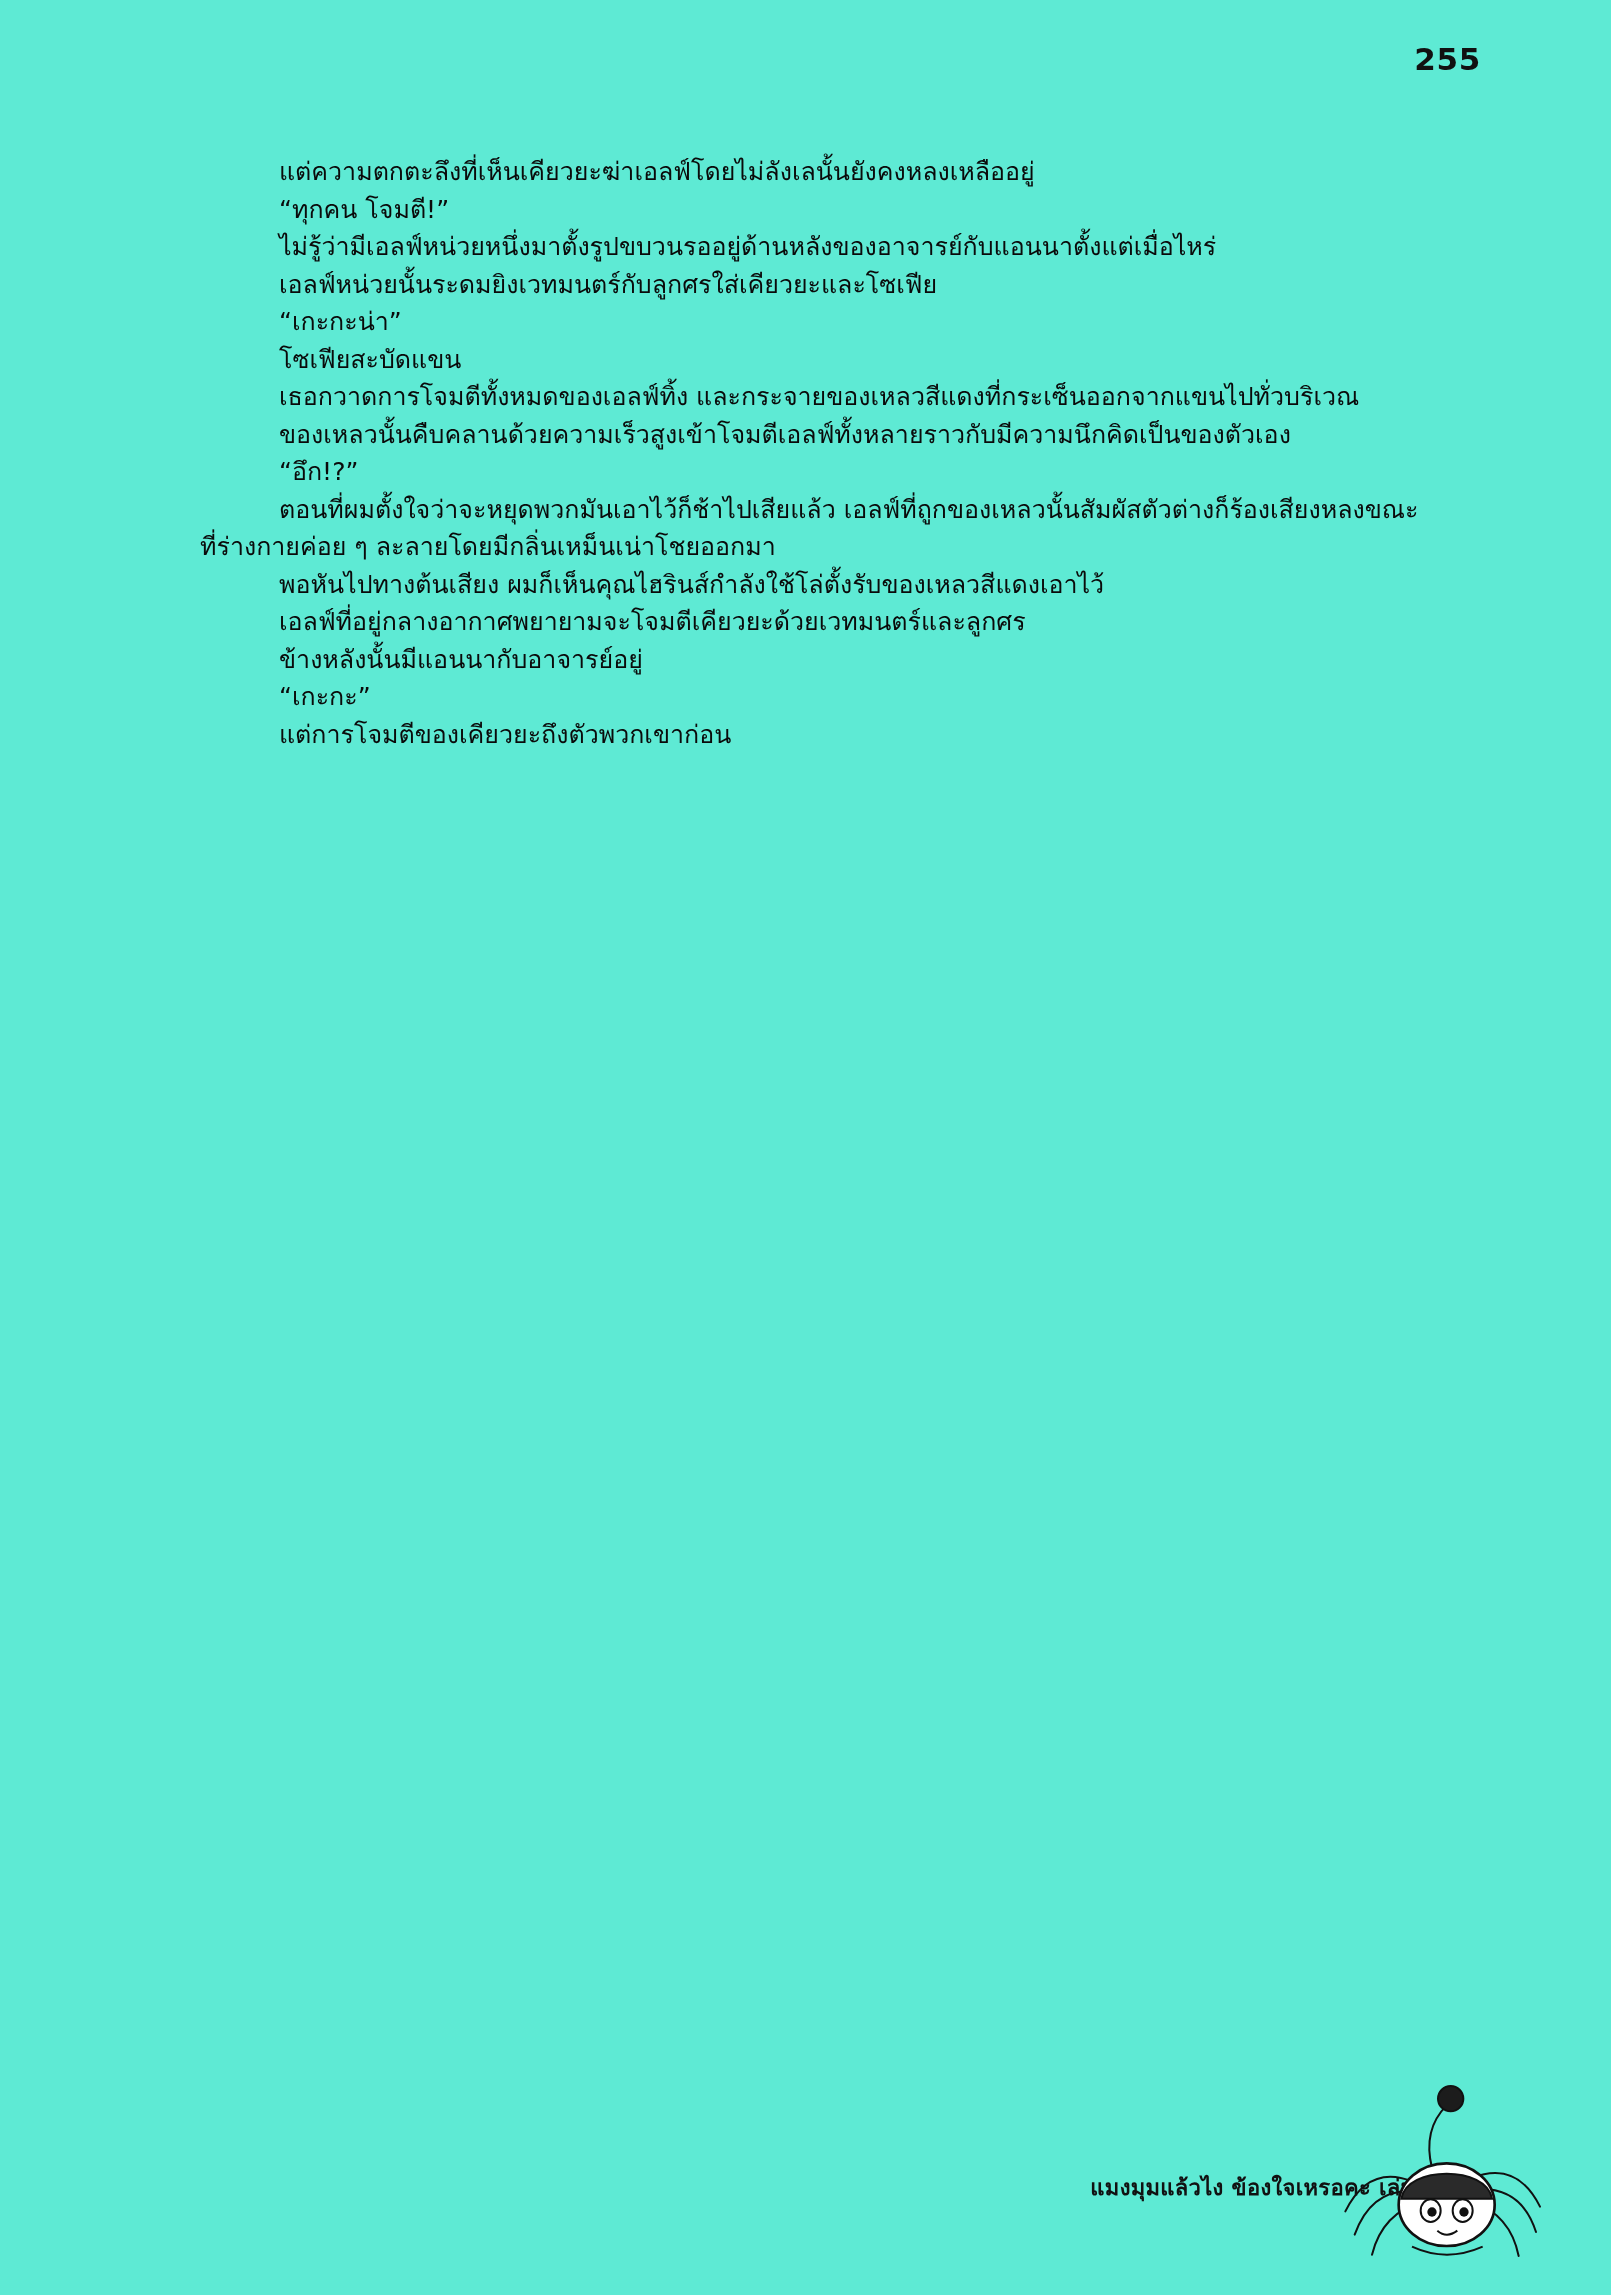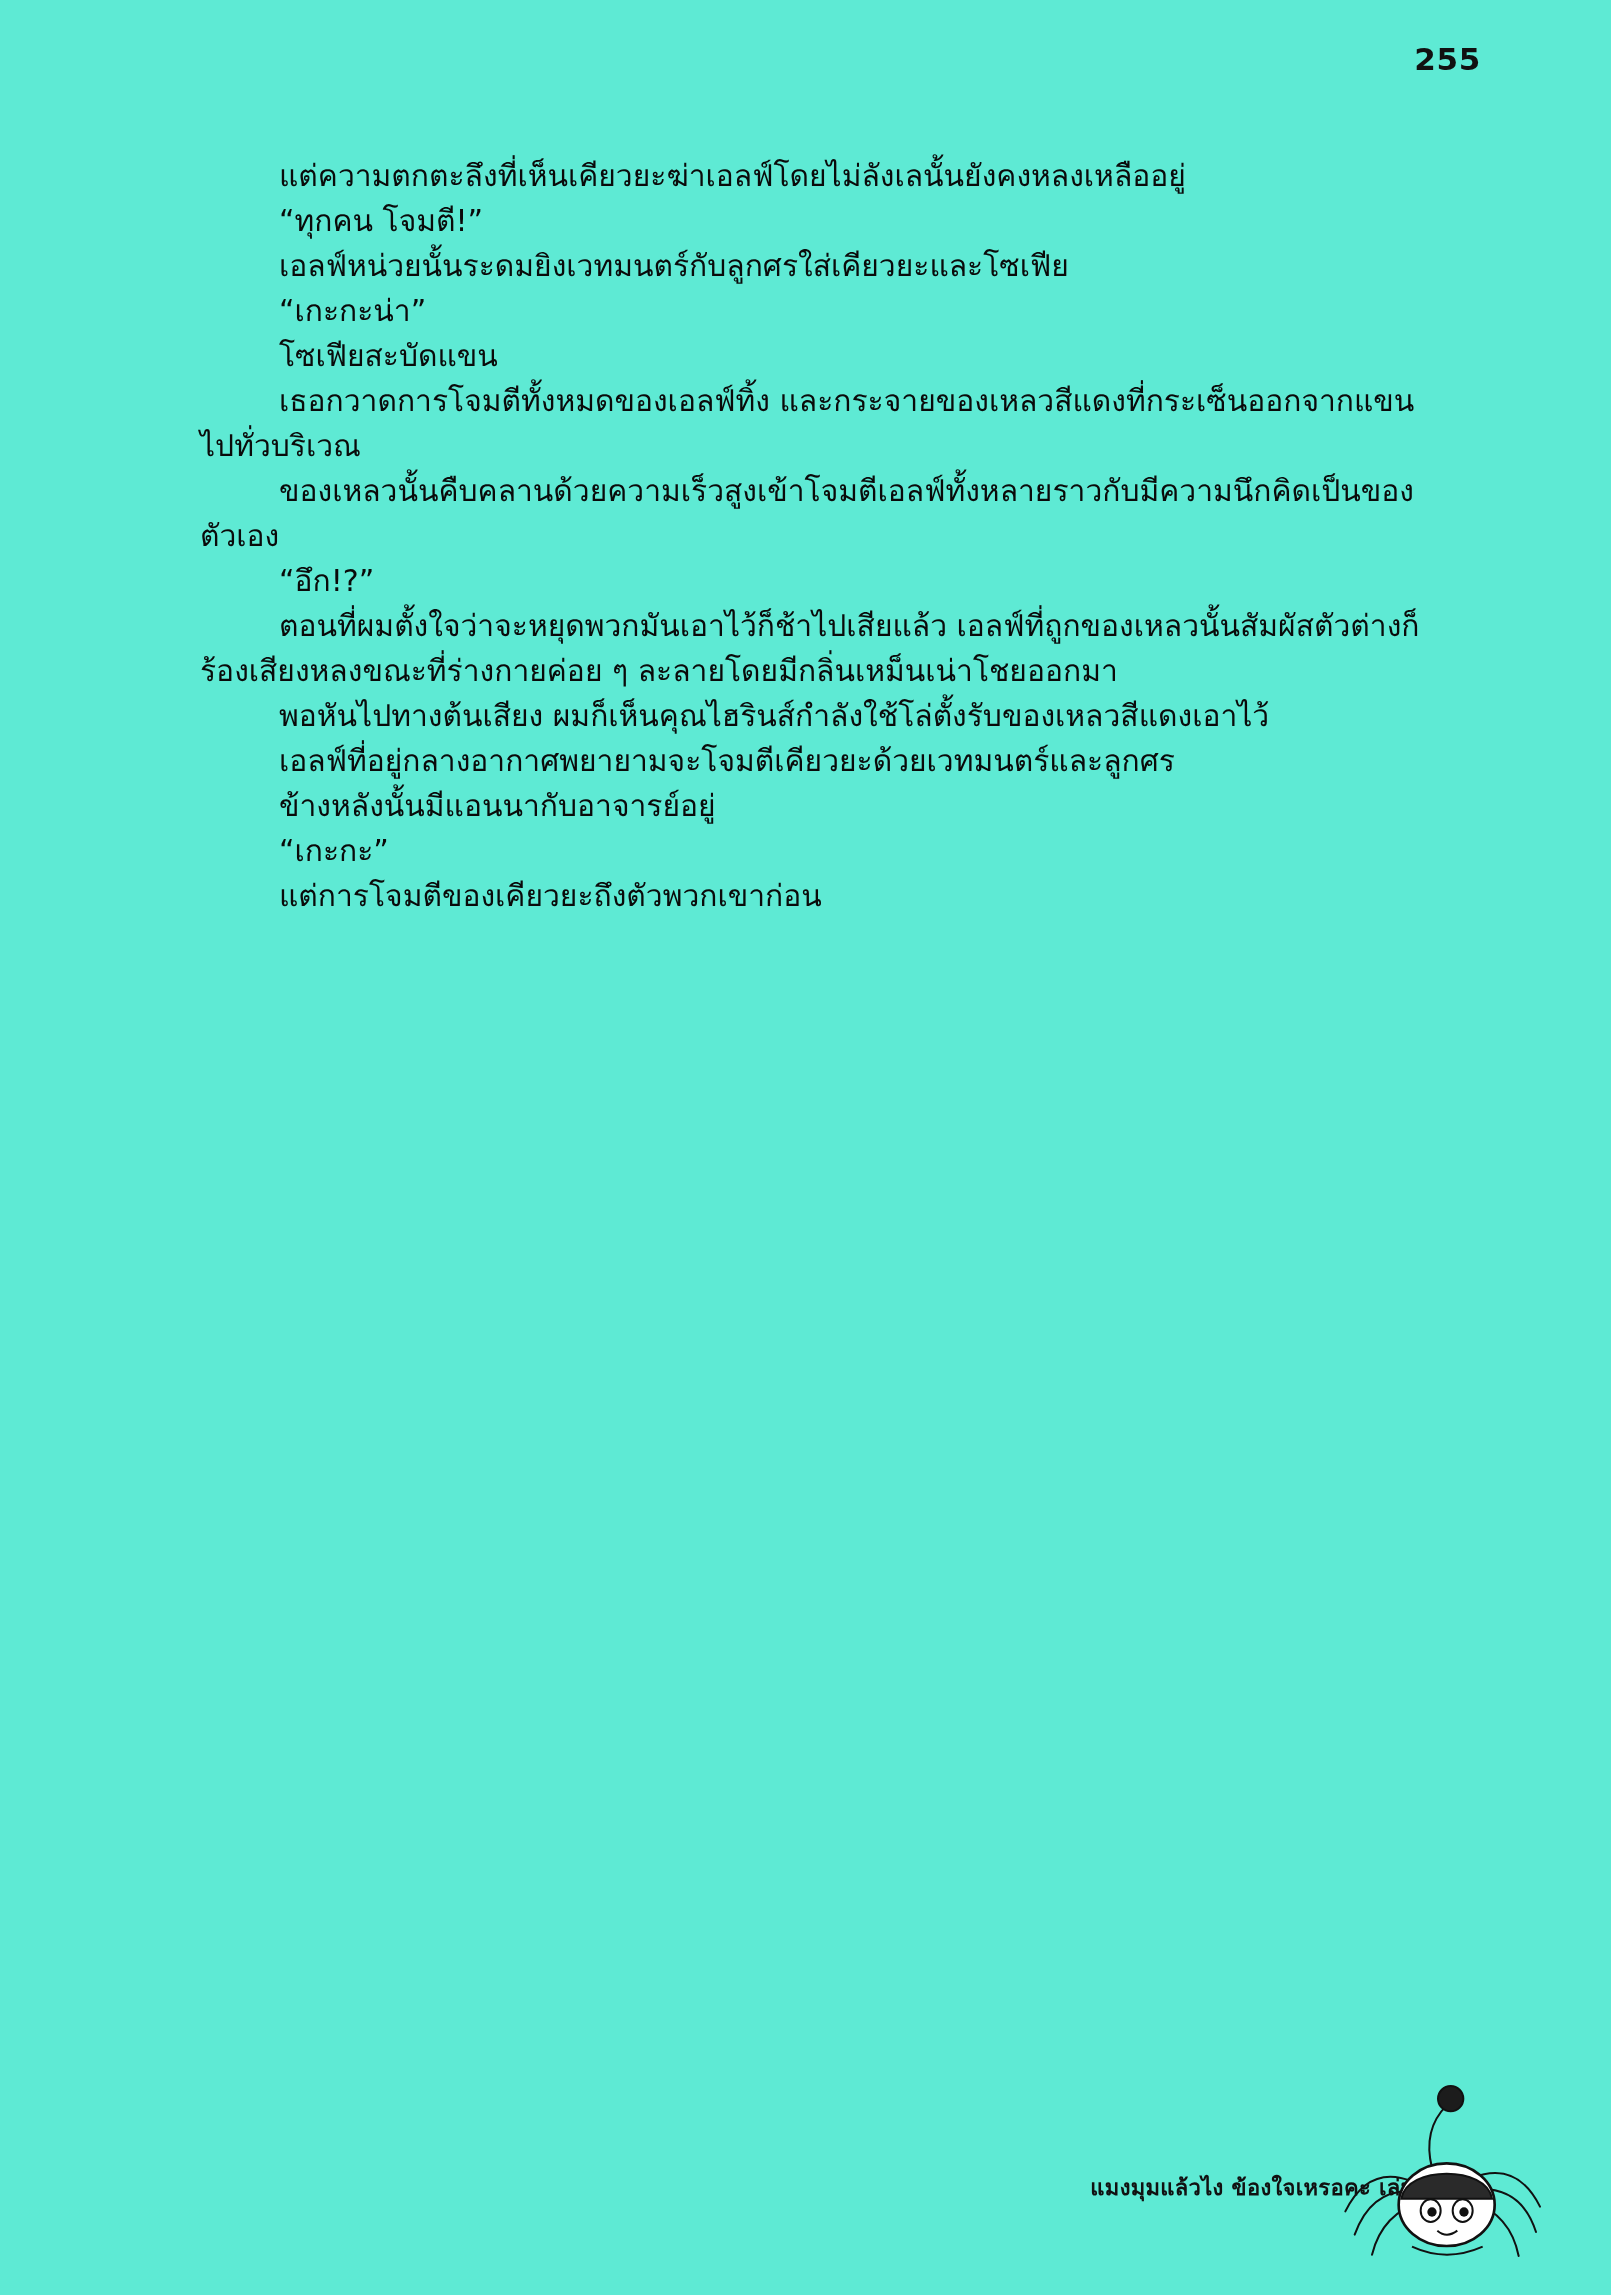--- a/index.html
+++ b/index.html
@@ -30,21 +30,21 @@
     font-weight: 700;
     letter-spacing: 0.7px;
     color: #111;
   }
 
   .body-text {
     position: absolute;
     left: 200px;
     top: 153px;
     width: 1221px;
-    font-size: 30px;
+    font-size: 25px;
     line-height: 1.50;
     color: #0a0a0a;
     text-align: left;
   }
 
   .para {
     margin: 0 0 0px 0;
     text-indent: 0;
     white-space: normal;
   }
@@ -74,20 +74,21 @@
 </head>
 <body>
 
 <div class="page">
 
   <div class="page-number">255</div>
 
   <div class="body-text">
     <p class="para ind">แต่ความตกตะลึงที่เห็นเคียวยะฆ่าเอลฟ์โดยไม่ลังเลนั้นยังคงหลงเหลืออยู่</p>
     <p class="para ind">“ทุกคน  โจมตี!”</p>
+    <p class="para ind">ไม่รู้ว่ามีเอลฟ์หน่วยหนึ่งมาตั้งรูปขบวนรออยู่ด้านหลังของอาจารย์กับแอนนาตั้งแต่เมื่อไหร่</p>
     <p class="para ind">เอลฟ์หน่วยนั้นระดมยิงเวทมนตร์กับลูกศรใส่เคียวยะและโซเฟีย</p>
     <p class="para ind">“เกะกะน่า”</p>
     <p class="para ind">โซเฟียสะบัดแขน</p>
     <p class="para ind">เธอกวาดการโจมตีทั้งหมดของเอลฟ์ทิ้ง  และกระจายของเหลวสีแดงที่กระเซ็นออกจากแขนไปทั่วบริเวณ</p>
     <p class="para ind">ของเหลวนั้นคืบคลานด้วยความเร็วสูงเข้าโจมตีเอลฟ์ทั้งหลายราวกับมีความนึกคิดเป็นของตัวเอง</p>
     <p class="para ind">“อึก!?”</p>
     <p class="para ind">ตอนที่ผมตั้งใจว่าจะหยุดพวกมันเอาไว้ก็ช้าไปเสียแล้ว  เอลฟ์ที่ถูกของเหลวนั้นสัมผัสตัวต่างก็ร้องเสียงหลงขณะที่ร่างกายค่อย ๆ ละลายโดยมีกลิ่นเหม็นเน่าโชยออกมา</p>
     <p class="para ind">พอหันไปทางต้นเสียง  ผมก็เห็นคุณไฮรินส์กำลังใช้โล่ตั้งรับของเหลวสีแดงเอาไว้</p>
     <p class="para ind">เอลฟ์ที่อยู่กลางอากาศพยายามจะโจมตีเคียวยะด้วยเวทมนตร์และลูกศร</p>
     <p class="para ind">ข้างหลังนั้นมีแอนนากับอาจารย์อยู่</p>

